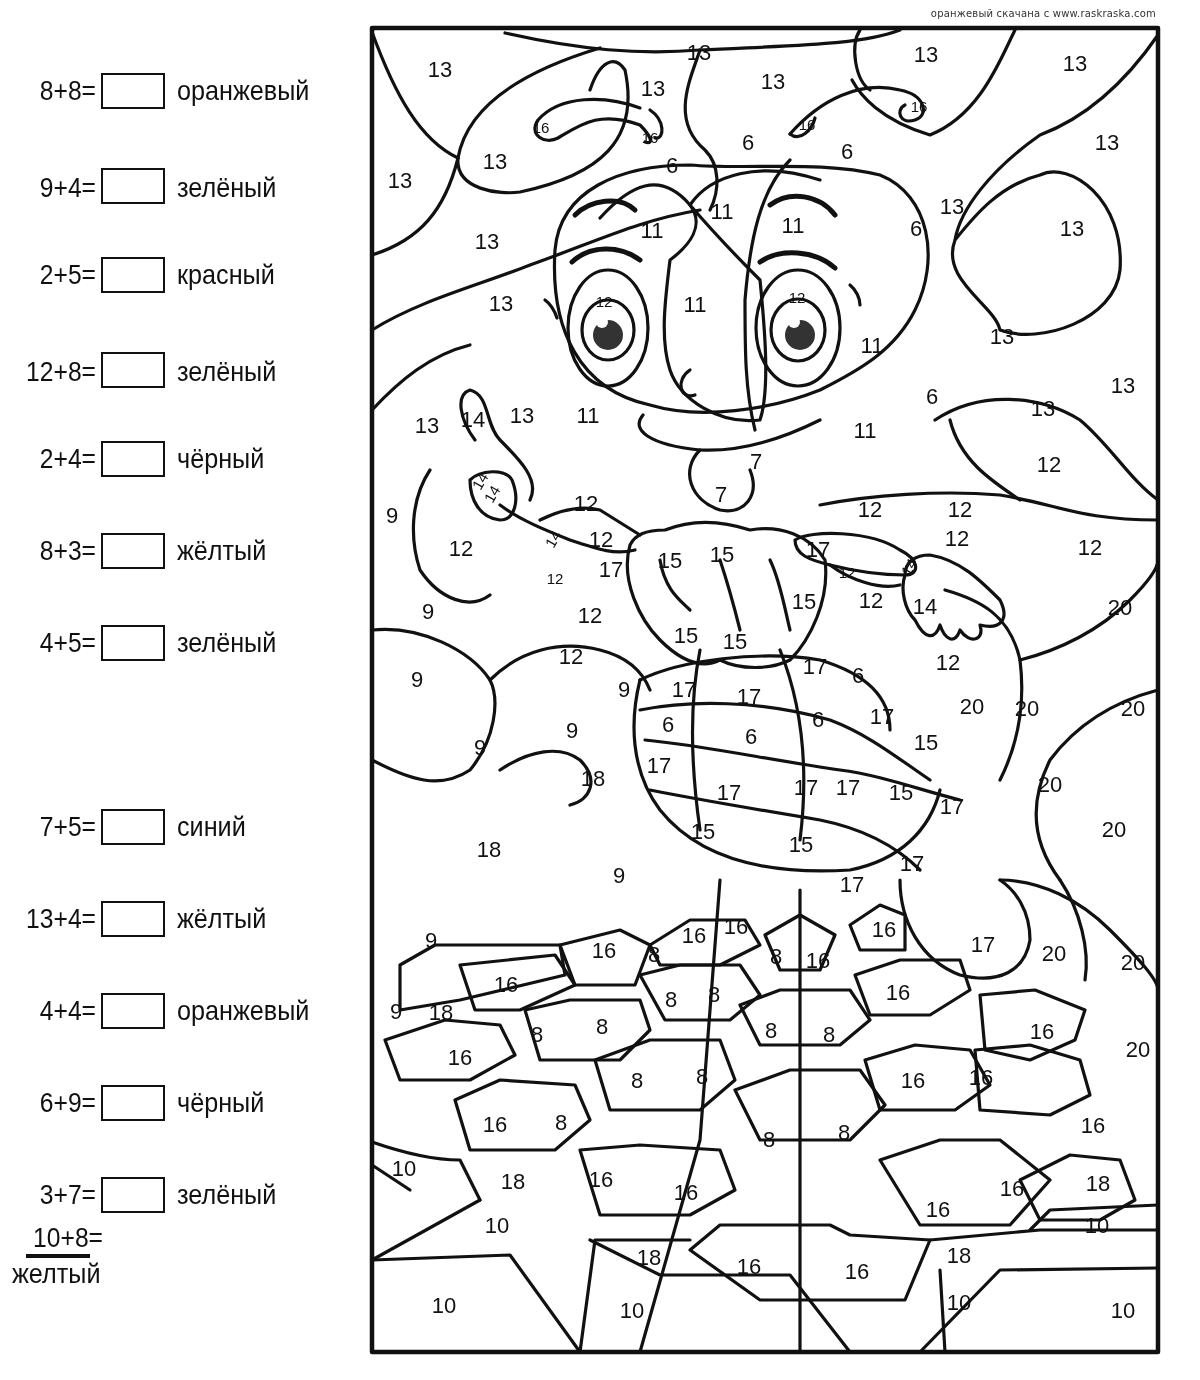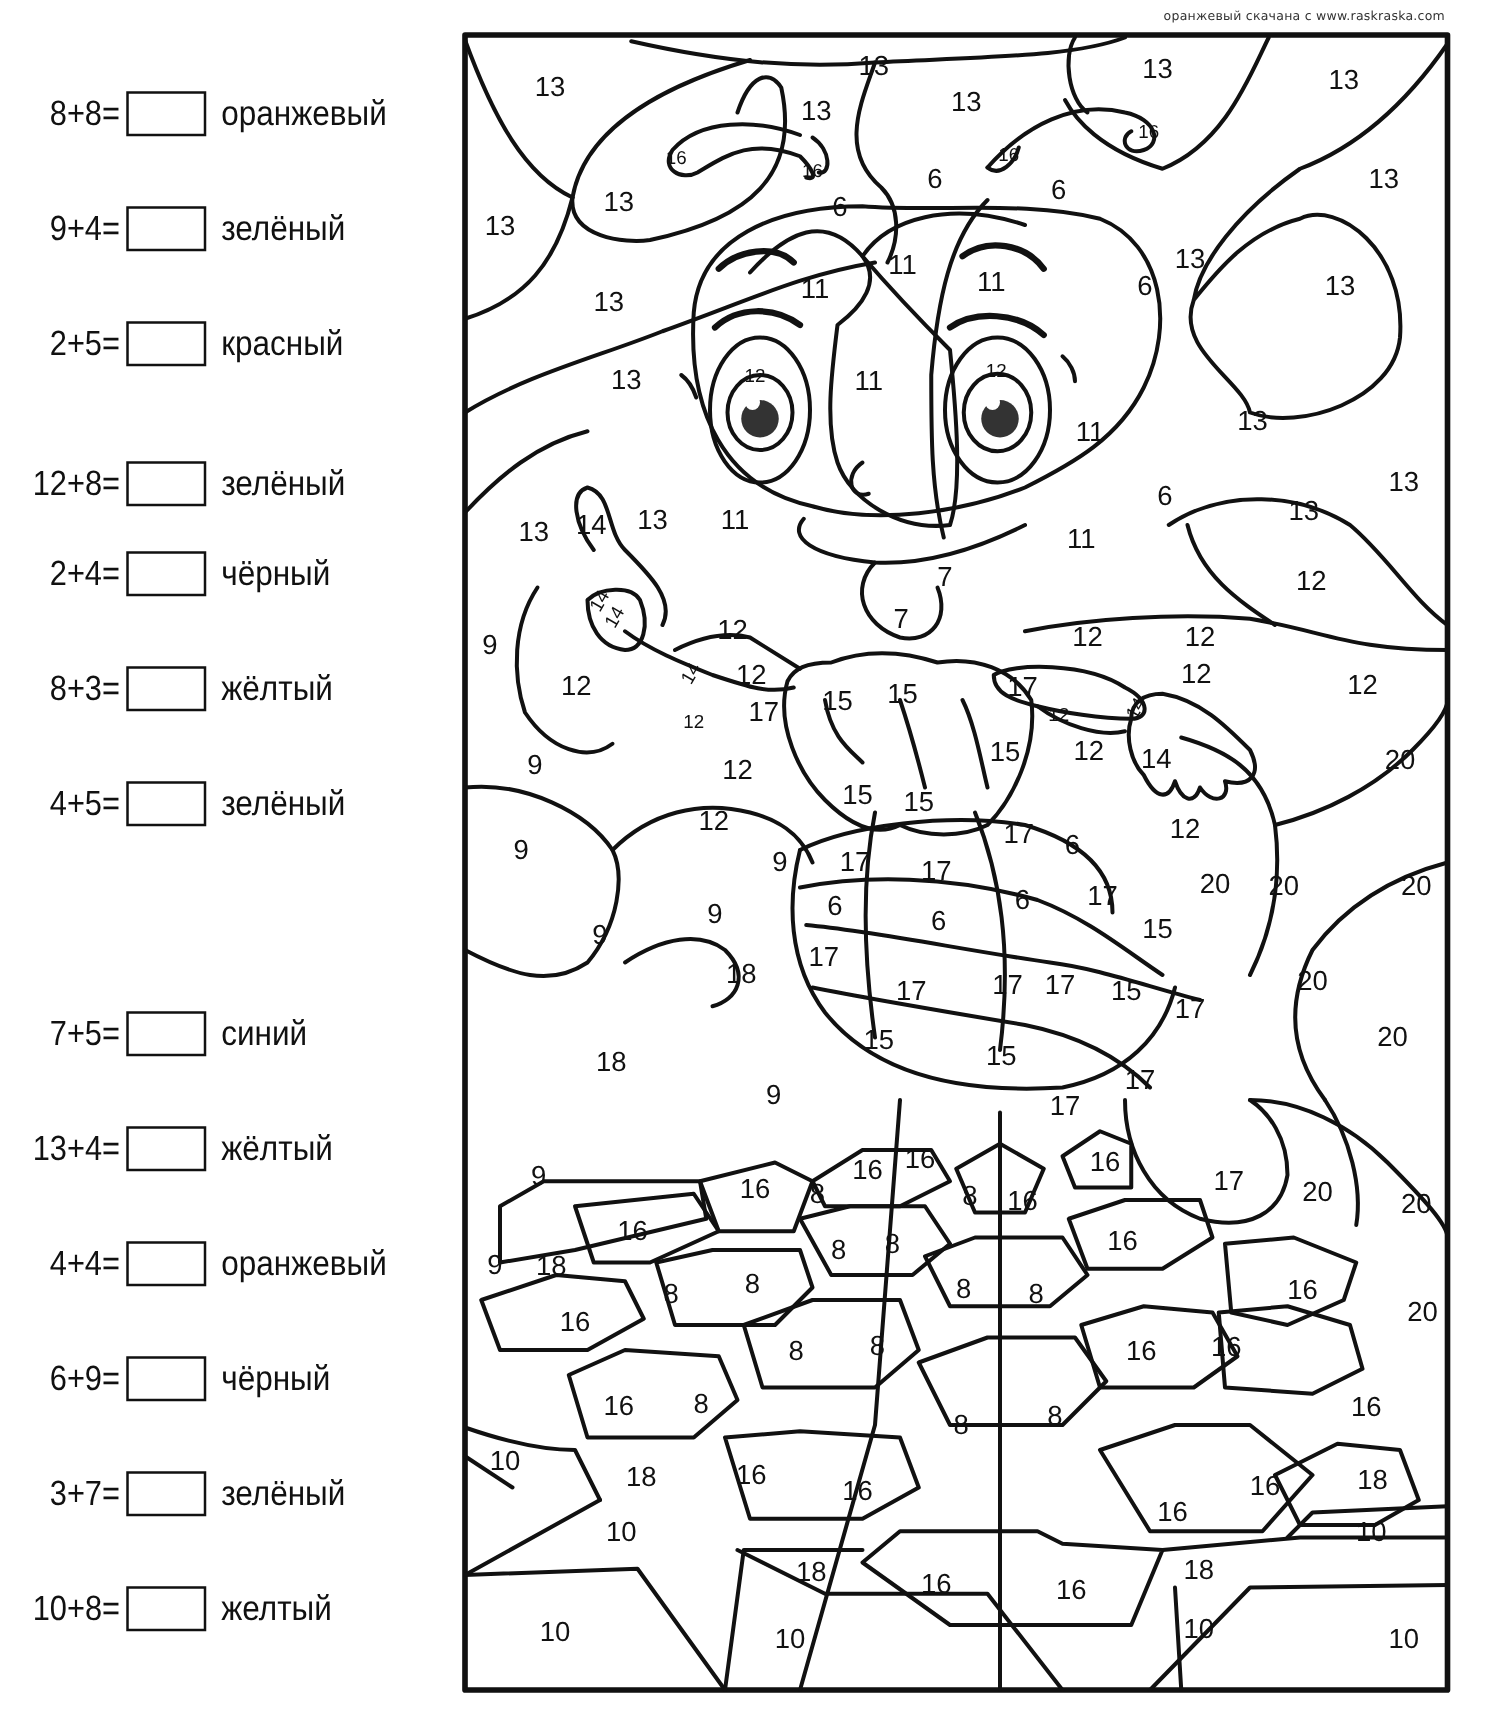--- a/index.html
+++ b/index.html
@@ -23,31 +23,31 @@
 <body>
 
 <div class="credit">оранжевый скачана с www.raskraska.com</div>
 
 <div class="key" id="key">
     <div class="key-row" style="top: 70px;">
       <span class="eq">8+8=</span>
       <span class="answer-box"></span>
       <span class="color-name">оранжевый</span>
     </div>
-    <div class="key-row" style="top: 162px;">
+    <div class="key-row" style="top: 162px; align-items: flex-end;">
       <span class="eq">9+4=</span>
       <span class="answer-box"></span>
       <span class="color-name">зелёный</span>
     </div>
     <div class="key-row" style="top: 254px;">
       <span class="eq">2+5=</span>
       <span class="answer-box"></span>
       <span class="color-name">красный</span>
     </div>
-    <div class="key-row" style="top: 366px;">
+    <div class="key-row" style="top: 346px; align-items: flex-end;">
       <span class="eq">12+8=</span>
       <span class="answer-box"></span>
       <span class="color-name">зелёный</span>
     </div>
     <div class="key-row" style="top: 438px;">
       <span class="eq">2+4=</span>
       <span class="answer-box"></span>
       <span class="color-name">чёрный</span>
     </div>
     <div class="key-row" style="top: 530px;">
@@ -78,21 +78,21 @@
     <div class="key-row" style="top: 1082px;">
       <span class="eq">6+9=</span>
       <span class="answer-box"></span>
       <span class="color-name">чёрный</span>
     </div>
     <div class="key-row" style="top: 1174px;">
       <span class="eq">3+7=</span>
       <span class="answer-box"></span>
       <span class="color-name">зелёный</span>
     </div>
-    <div class="key-row" style="top: 1266px;">
+    <div class="key-row" style="top: 1222px; flex-direction: column;">
       <span class="eq">10+8=</span>
       <span class="answer-box"></span>
       <span class="color-name">желтый</span>
     </div>
   </div>
 
 <div class="canvas">
   <svg width="1200" height="1380" viewBox="0 0 1200 1380" fill="none" stroke="#111" stroke-width="3.2" stroke-linecap="round" stroke-linejoin="round">
 
     <rect x="372" y="28" width="786" height="1324" stroke-width="4.5"></rect>

